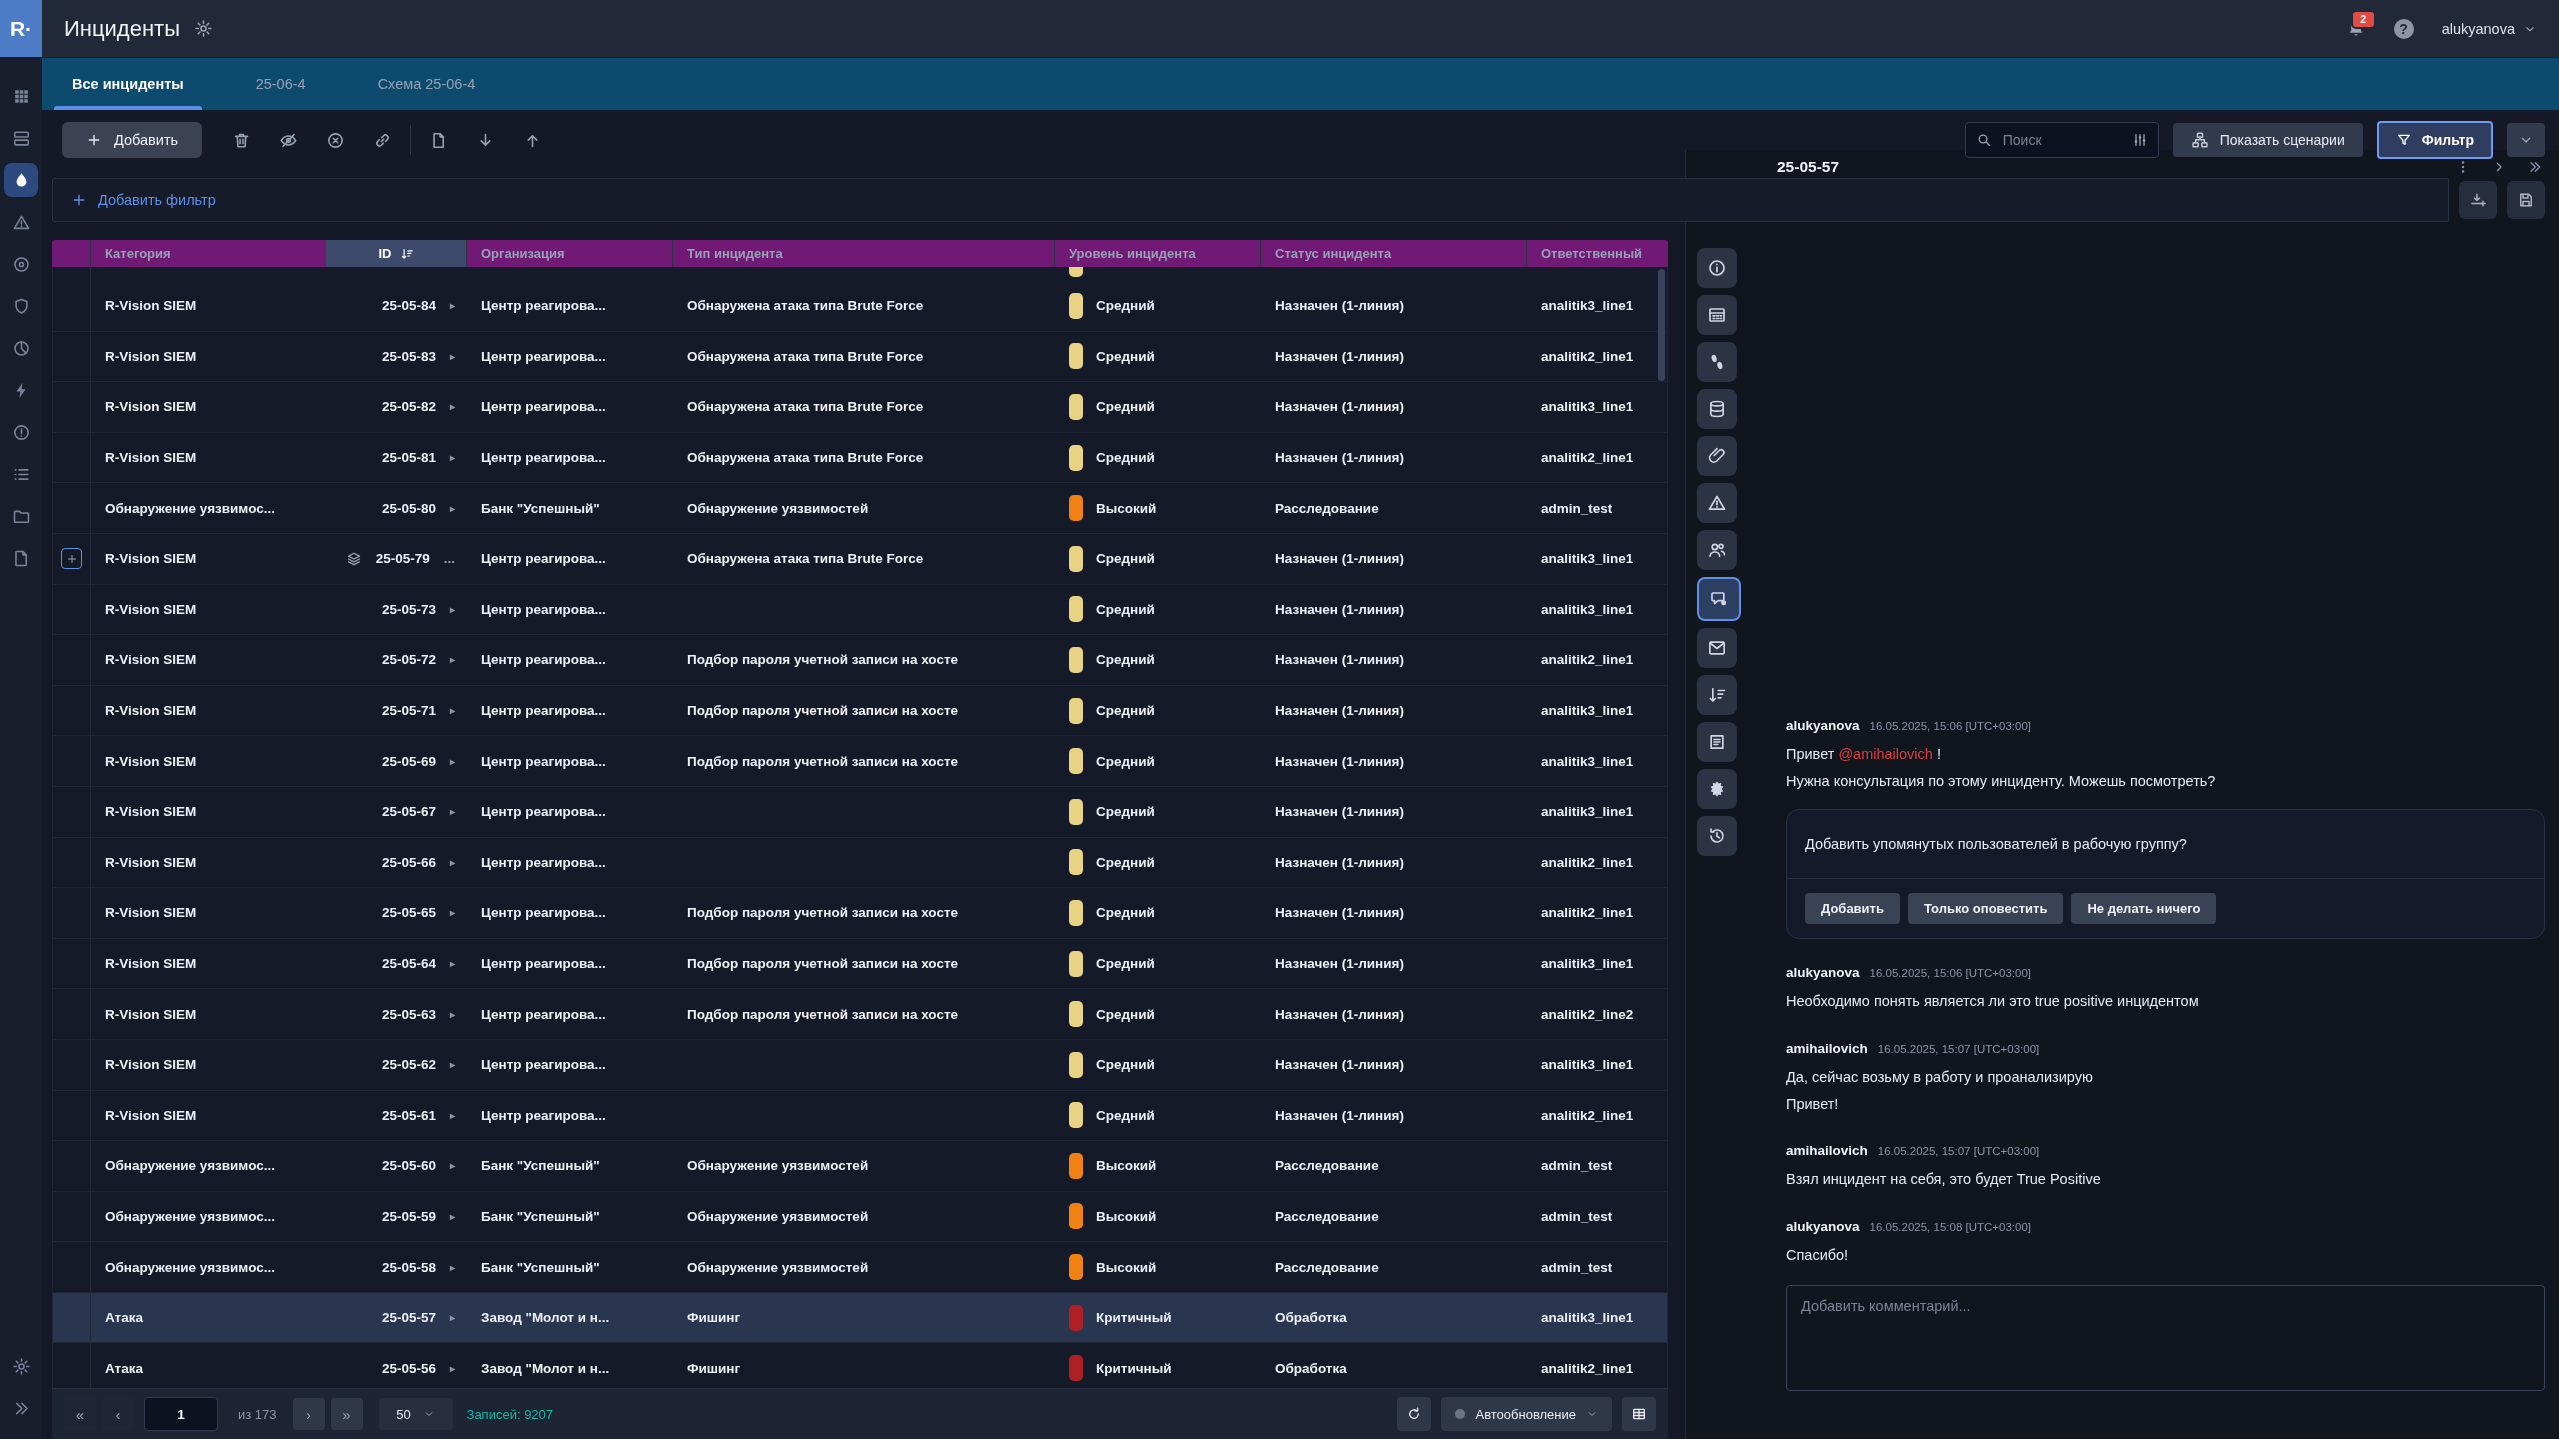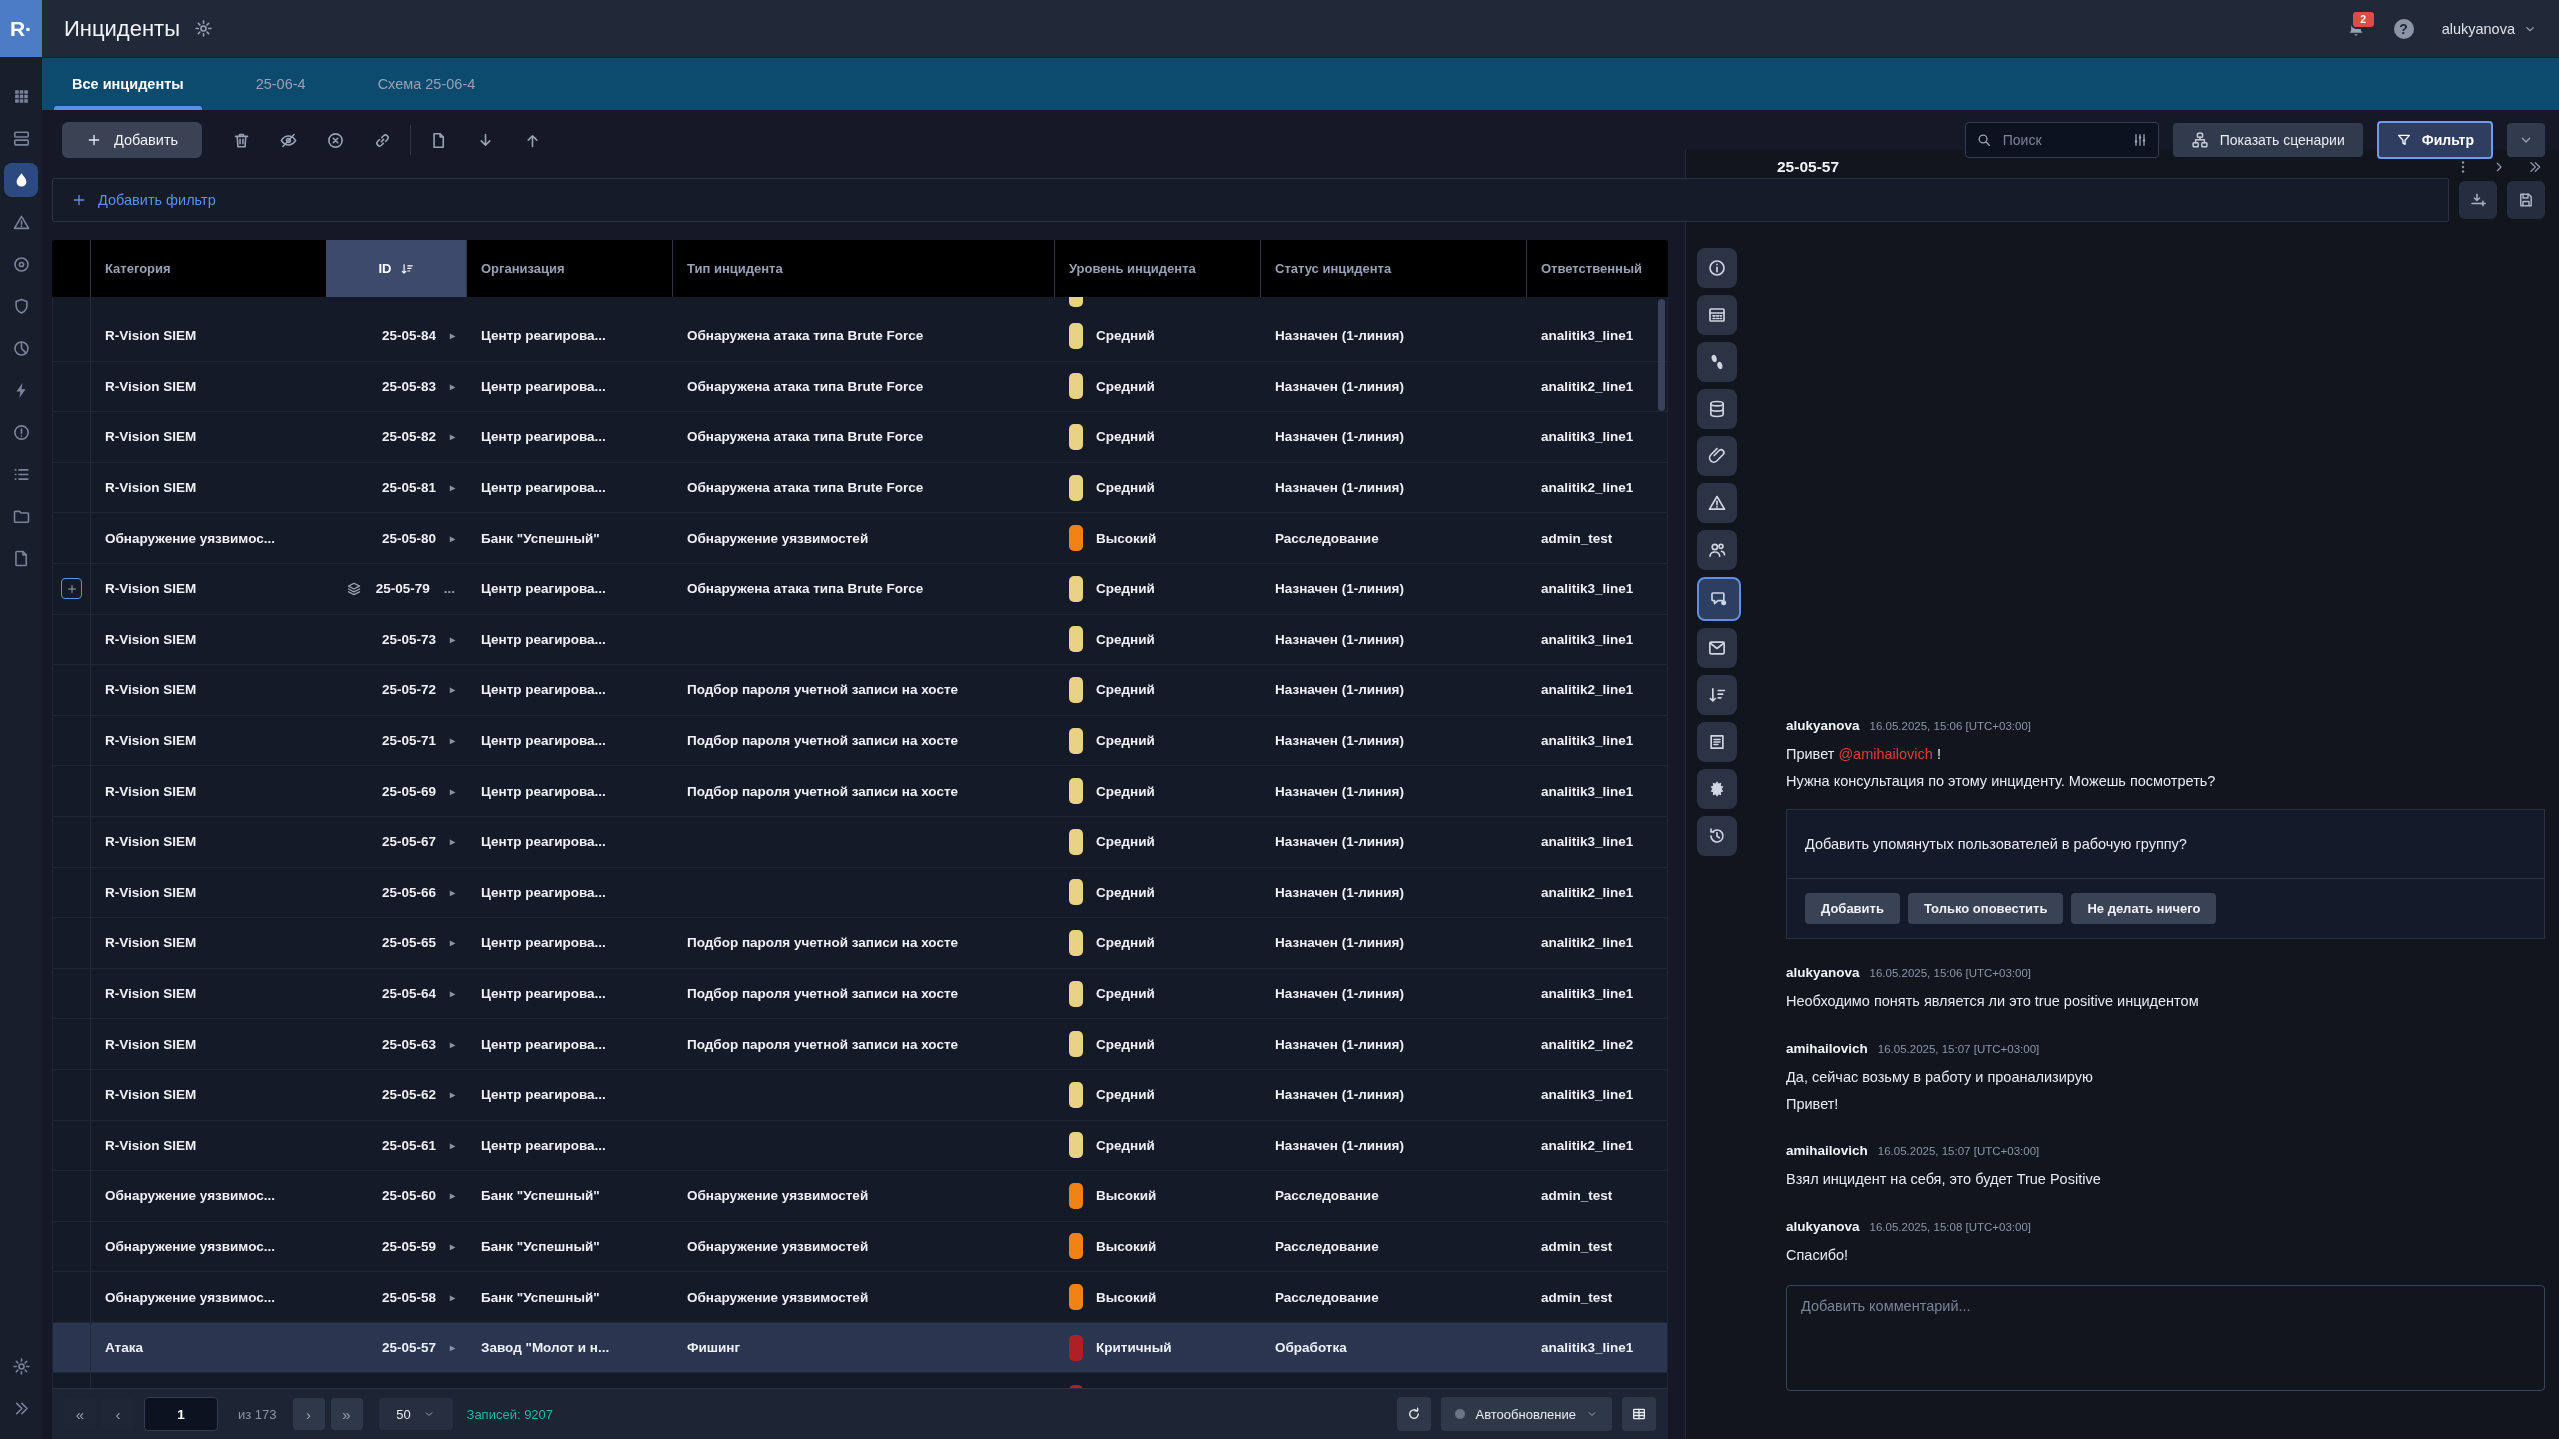--- a/index.html
+++ b/index.html
@@ -89,31 +89,31 @@
   .rail2-btn{width:40px;height:40px;background:#2b3345;border-radius:8px;display:flex;align-items:center;justify-content:center}
   .rail2-btn .ic{width:20px;height:20px;color:#cfd5e1}
   .rail2-btn.active{background:#2b3f63;border:2px solid #5f8fe8}
   .detail{flex:1;display:flex;flex-direction:column;min-width:0;padding:0 14px 48px 14px}
   .comments{flex:1;display:flex;flex-direction:column;justify-content:flex-end;gap:26px;padding-bottom:16px;overflow:hidden}
   .comment .meta{display:flex;align-items:baseline;gap:10px;margin-bottom:8px}
   .c-author{font-size:13.5px;font-weight:700;color:#f2f4f8}
   .c-ts{font-size:11.5px;color:#8c95a7}
   .cline{font-size:14.5px;line-height:1.85;color:#e9ecf2}
   .mention{color:#e23b3b}
-  .card{border:1px solid #2a3143;background:#141a29;border-radius:0;margin-top:14px}
+  .card{border:1px solid #2a3143;background:#141a29;border-radius:13px;margin-top:14px}
   .card-q{padding:26px 18px;font-size:14.5px;color:#e9ecf2}
   .card-actions{border-top:1px solid #2a3143;padding:14px 18px;display:flex;gap:8px}
   .card-btn{background:#3a4255;border:0;border-radius:4px;padding:8px 16px;font-size:13px;font-weight:700;
     color:#f0f2f6;font-family:inherit}
   .cinput{height:80px;border:1px solid #3b4457;border-radius:4px;padding:12px 14px;color:#7b8496;font-size:14.5px;flex:none}
 
   
   :root{--cols:38px 236px 140px 206px 382px 206px 266px minmax(0,1fr);}
   .grid-area{position:absolute;left:52px;top:240px;width:1616px;bottom:0;display:flex;flex-direction:column;z-index:2}
-  .thead{height:57px;flex:none;background:#000000;display:grid;grid-template-columns:var(--cols);
+  .thead{height:27px;flex:none;background:#701a75;display:grid;grid-template-columns:var(--cols);
     font-size:13px;font-weight:700;color:#97a0b4;border-radius:3px 3px 0 0}
   .th{display:flex;align-items:center;gap:8px;padding:0 14px;border-left:1px solid #2d3547;height:100%;overflow:hidden;white-space:nowrap}
   .th:first-child{border-left:0}
   .th.sorted{background:#3e4a6c;color:#fff;justify-content:center;border-left:0}
   .th.sorted .ic{color:#fff}
   .tbody{flex:1;overflow:hidden;position:relative;background:#151a28;border-left:1px solid #1f2737;border-right:1px solid #1f2737}
   .row{display:grid;grid-template-columns:var(--cols);align-items:center;height:49.6px;
     border-bottom:1px solid #1f2737;font-size:13.5px;font-weight:700;color:#eef1f6}
   .row.selected{background:#2a3550}
   .partial-clip{height:14px;overflow:hidden}

